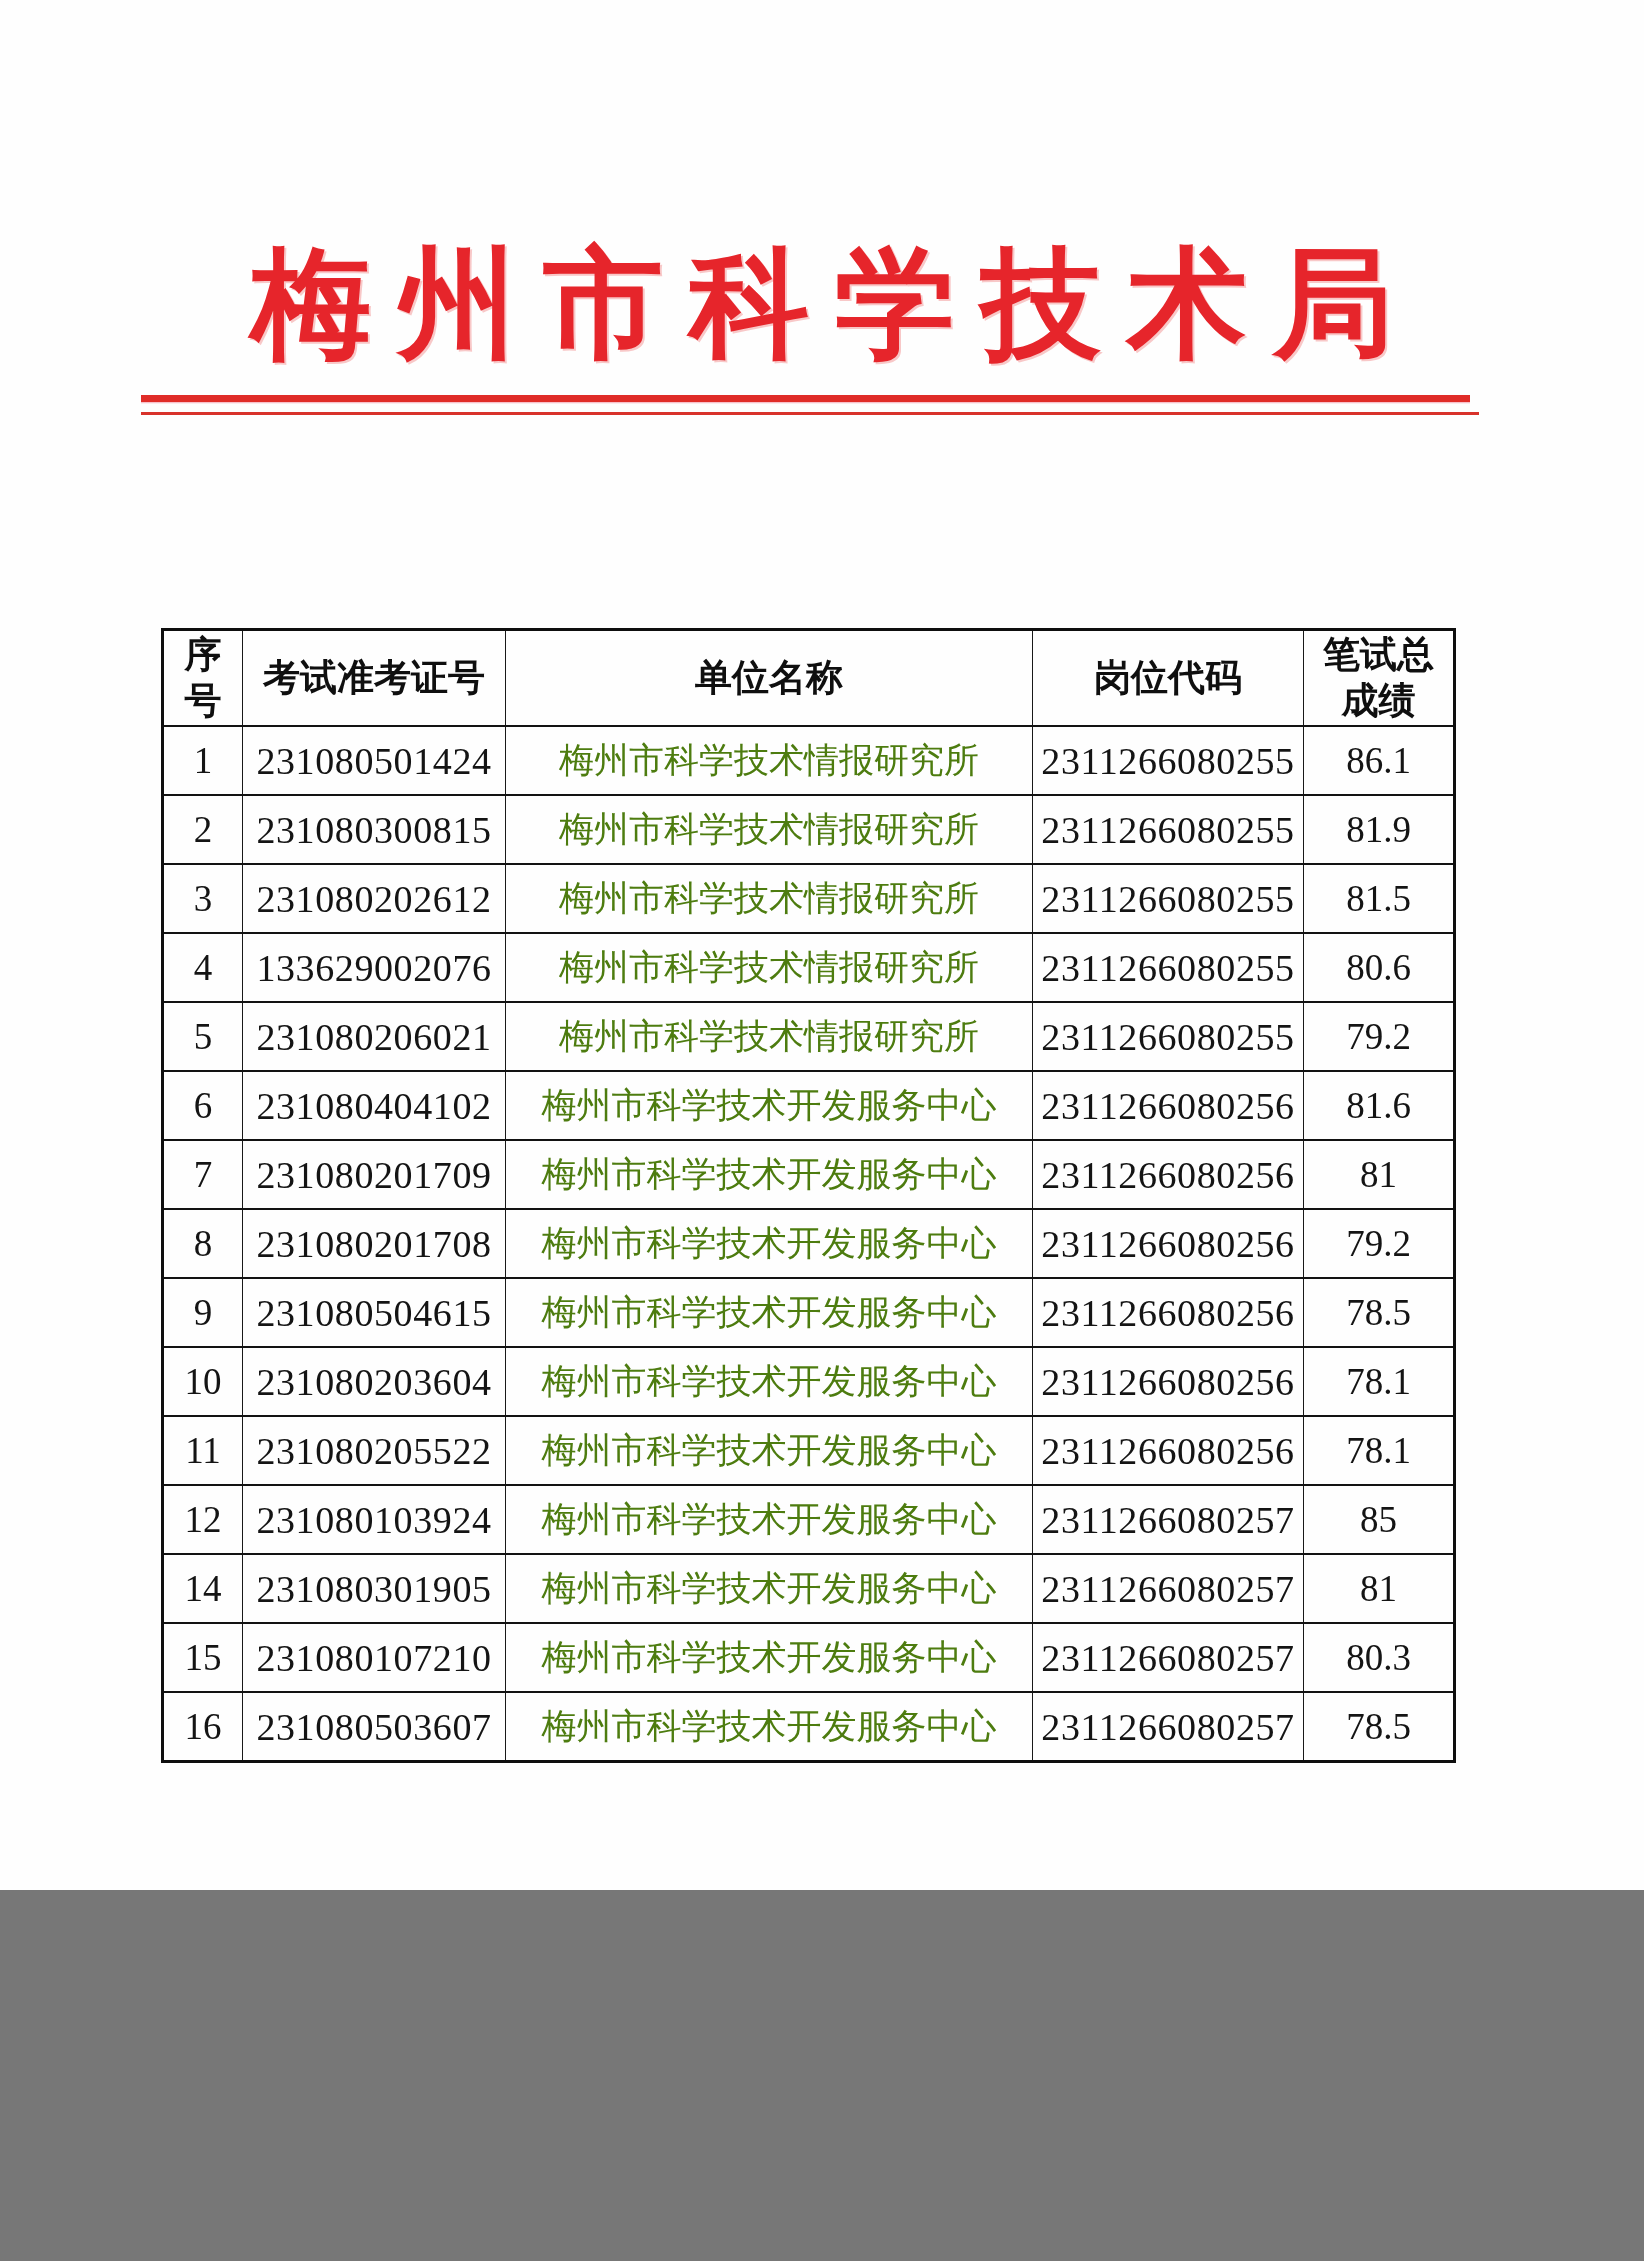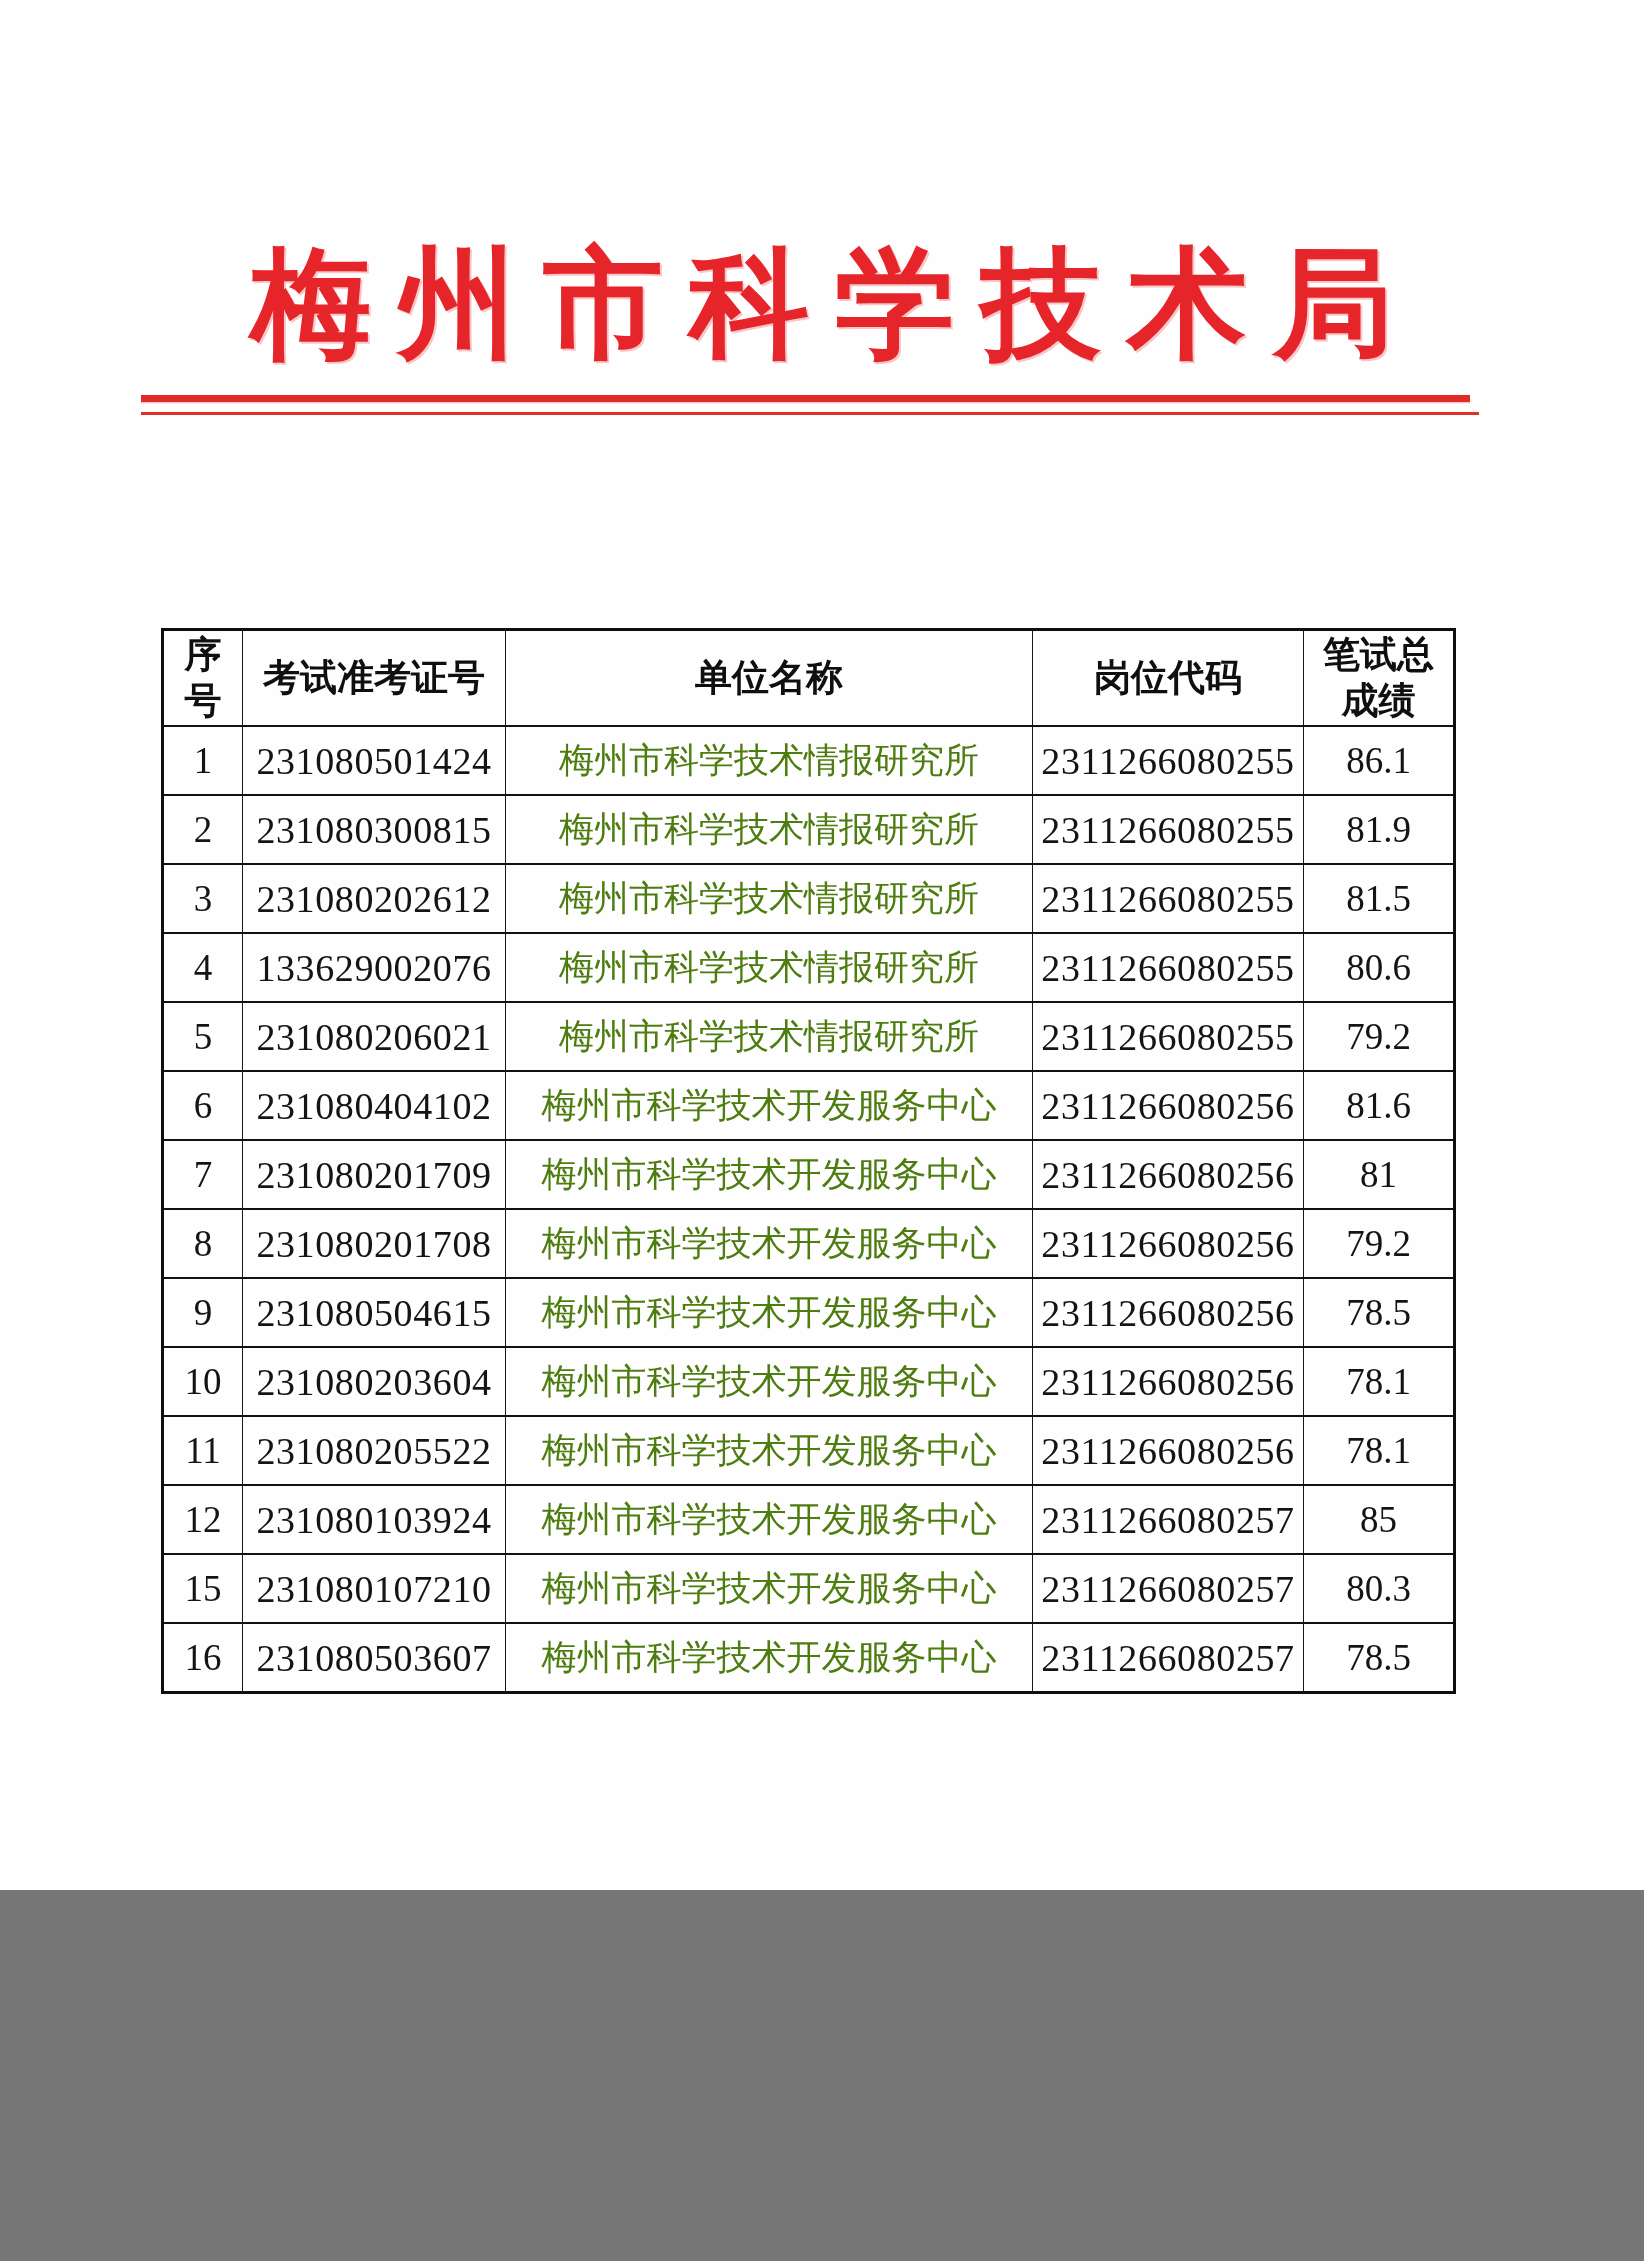--- a/index.html
+++ b/index.html
@@ -212,20 +212,27 @@
         <td class="score">78.1</td>
       </tr>
       <tr>
         <td class="no">12</td>
         <td class="ticket">231080103924</td>
         <td class="unit">梅州市科学技术开发服务中心</td>
         <td class="code">2311266080257</td>
         <td class="score">85</td>
       </tr>
       <tr>
+        <td class="no">14</td>
+        <td class="ticket">231080301905</td>
+        <td class="unit">梅州市科学技术开发服务中心</td>
+        <td class="code">2311266080257</td>
+        <td class="score">81</td>
+      </tr>
+      <tr>
         <td class="no">15</td>
         <td class="ticket">231080107210</td>
         <td class="unit">梅州市科学技术开发服务中心</td>
         <td class="code">2311266080257</td>
         <td class="score">80.3</td>
       </tr>
       <tr>
         <td class="no">16</td>
         <td class="ticket">231080503607</td>
         <td class="unit">梅州市科学技术开发服务中心</td>

